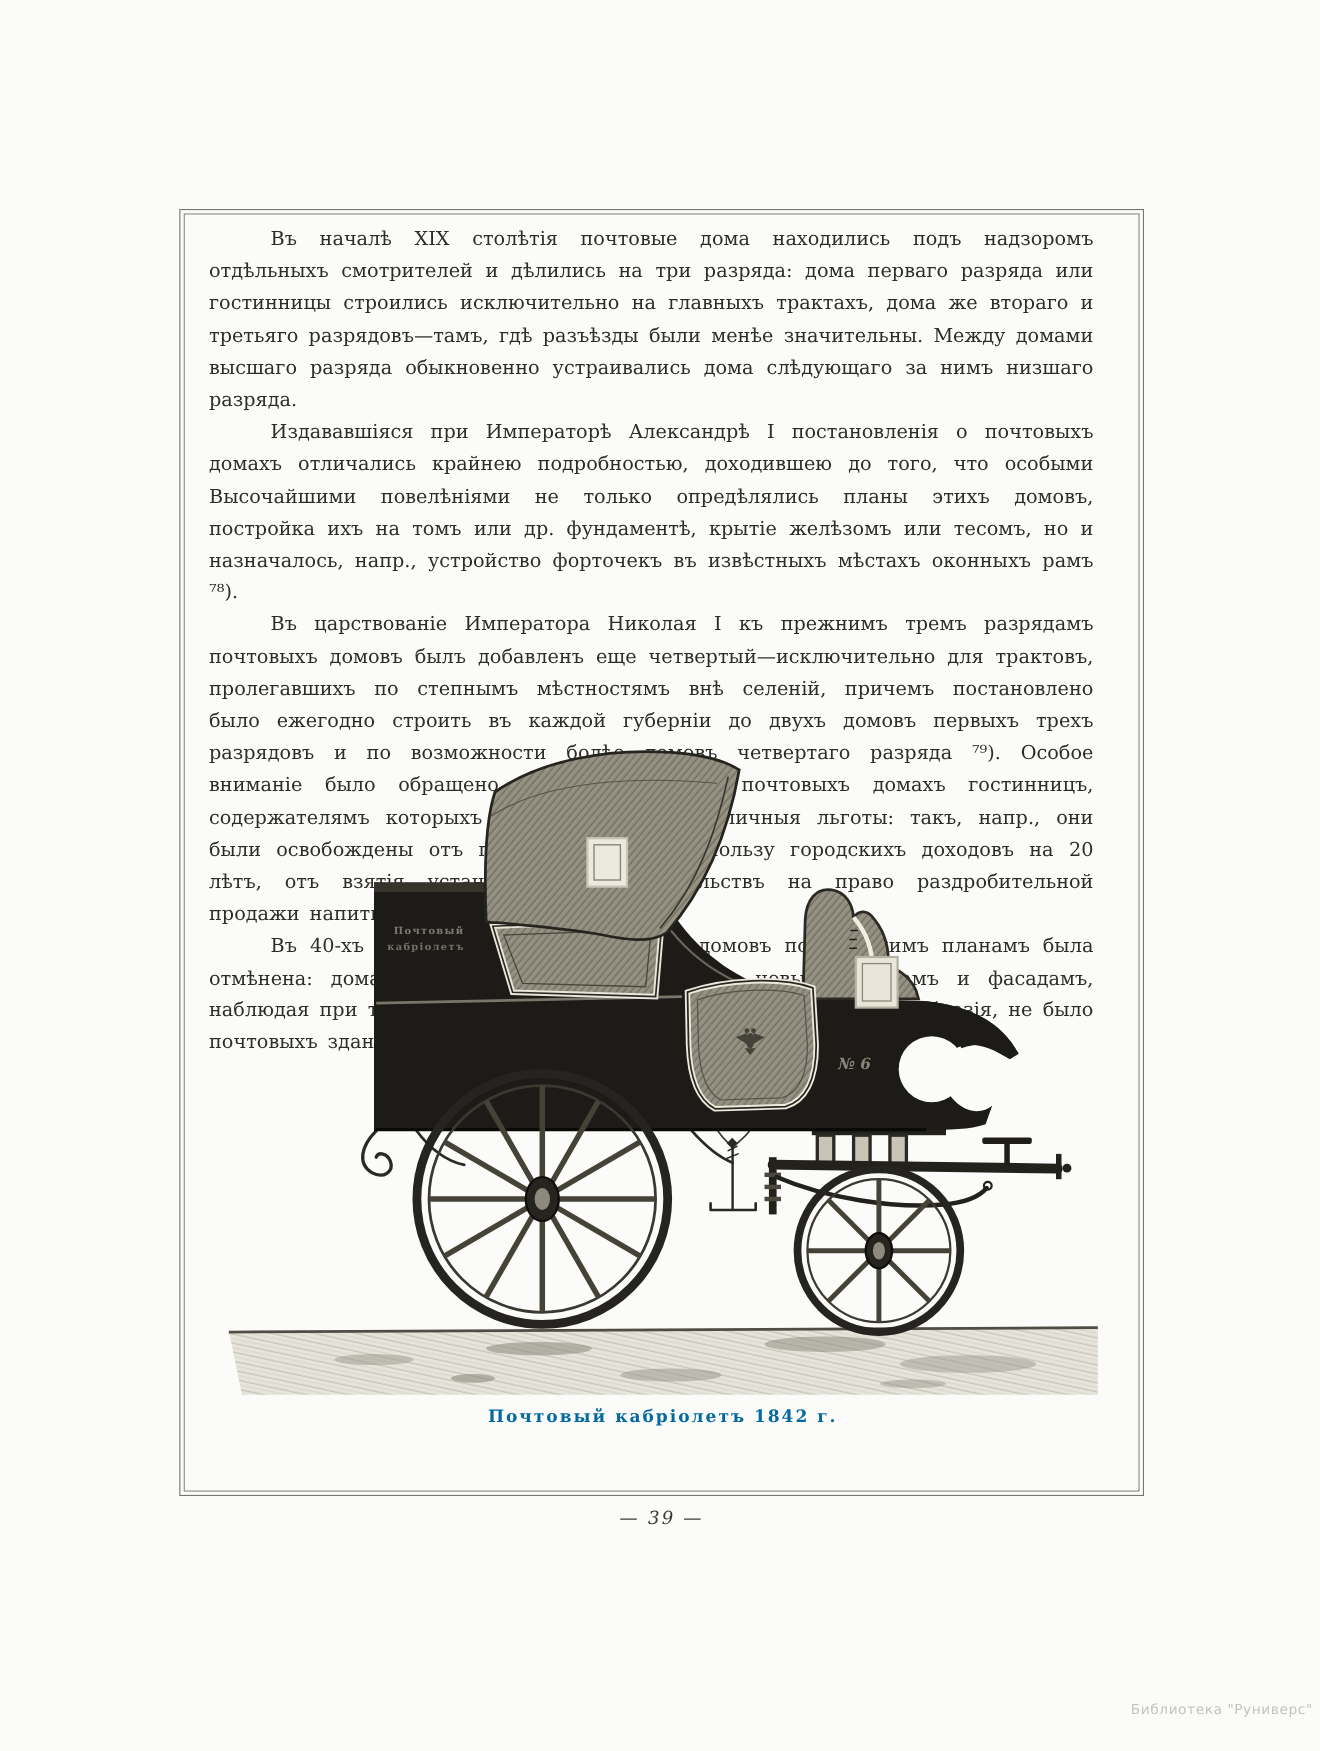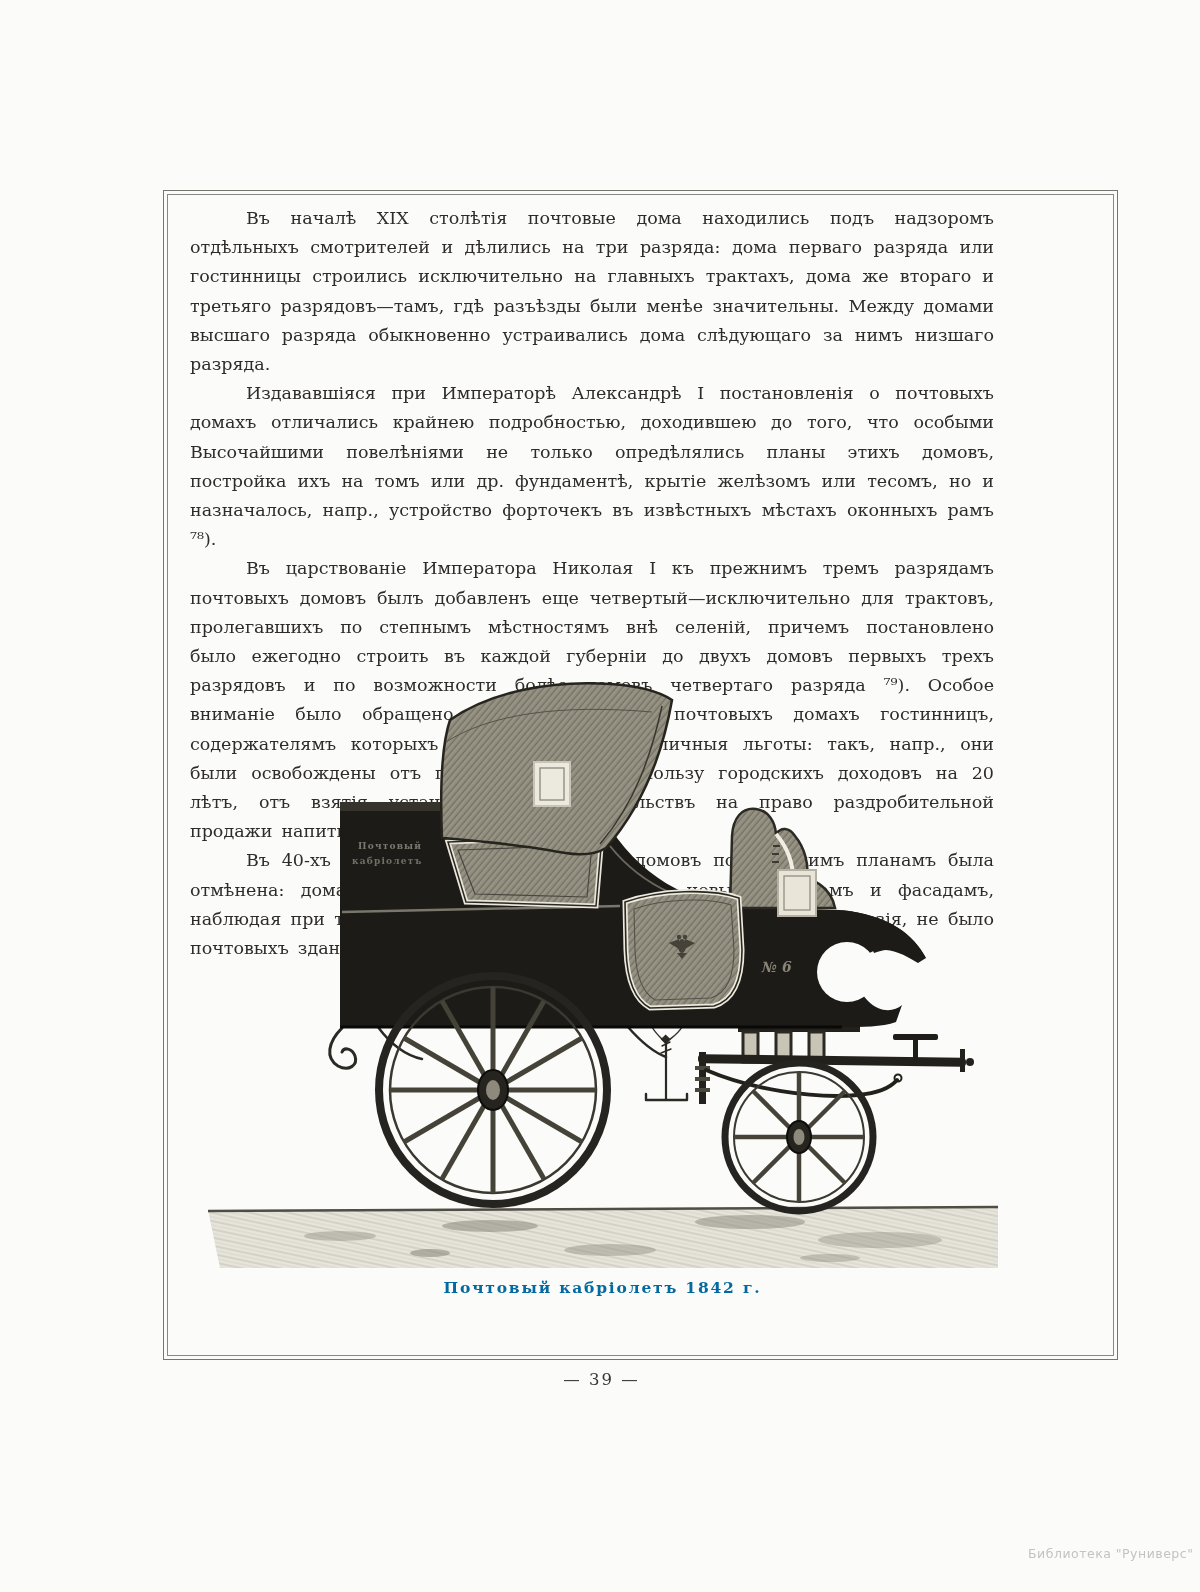--- a/index.html
+++ b/index.html
@@ -5,21 +5,21 @@
   html,body{margin:0;padding:0;}
   .page{
     position:relative;
     width:1200px;height:1592px;
     background:#fbfbf9;
     font-family:"DejaVu Serif", serif;
     color:#2e2c29;
     overflow:hidden;
   }
   .frame{
-    position:absolute;left:163px;top:190px;width:955px;height:1170px;
+    position:absolute;left:163px;top:190px;width:877px;height:1170px;
     border:1px solid #77756f;
     box-sizing:border-box;
   }
   .frame-inner{
     position:absolute;left:3px;top:3px;right:3px;bottom:3px;
     border:1px solid #8a8882;
   }
   .text-column{
     position:absolute;left:26px;top:13px;width:804px;
     font-size:17.5px;line-height:29.2px;
@@ -30,21 +30,21 @@
   .figure{position:absolute;left:0;top:459px;width:877px;height:700px;font-weight:bold;}
   .figure svg{position:absolute;left:26px;top:0;}
   .figure-caption{
     position:absolute;left:0;top:628px;width:100%;
     text-align:center;
     font-size:15.5px;letter-spacing:1.8px;
     color:#0369a1;
   }
   .page-number{
     position:absolute;left:163px;top:1370px;width:877px;
-    text-align:center;font-size:16.5px;letter-spacing:2px;color:#3a3833;
+    text-align:center;font-size:16.5px;letter-spacing:2px;color:#3a3833;font-style:italic;
   }
   .watermark{
     position:absolute;left:1028px;top:1546px;
     font-family:"DejaVu Sans", sans-serif;
     font-size:12.5px;color:#c3c3c0;letter-spacing:.5px;
     white-space:nowrap;
   }
 </style>
 </head>
 <body>

